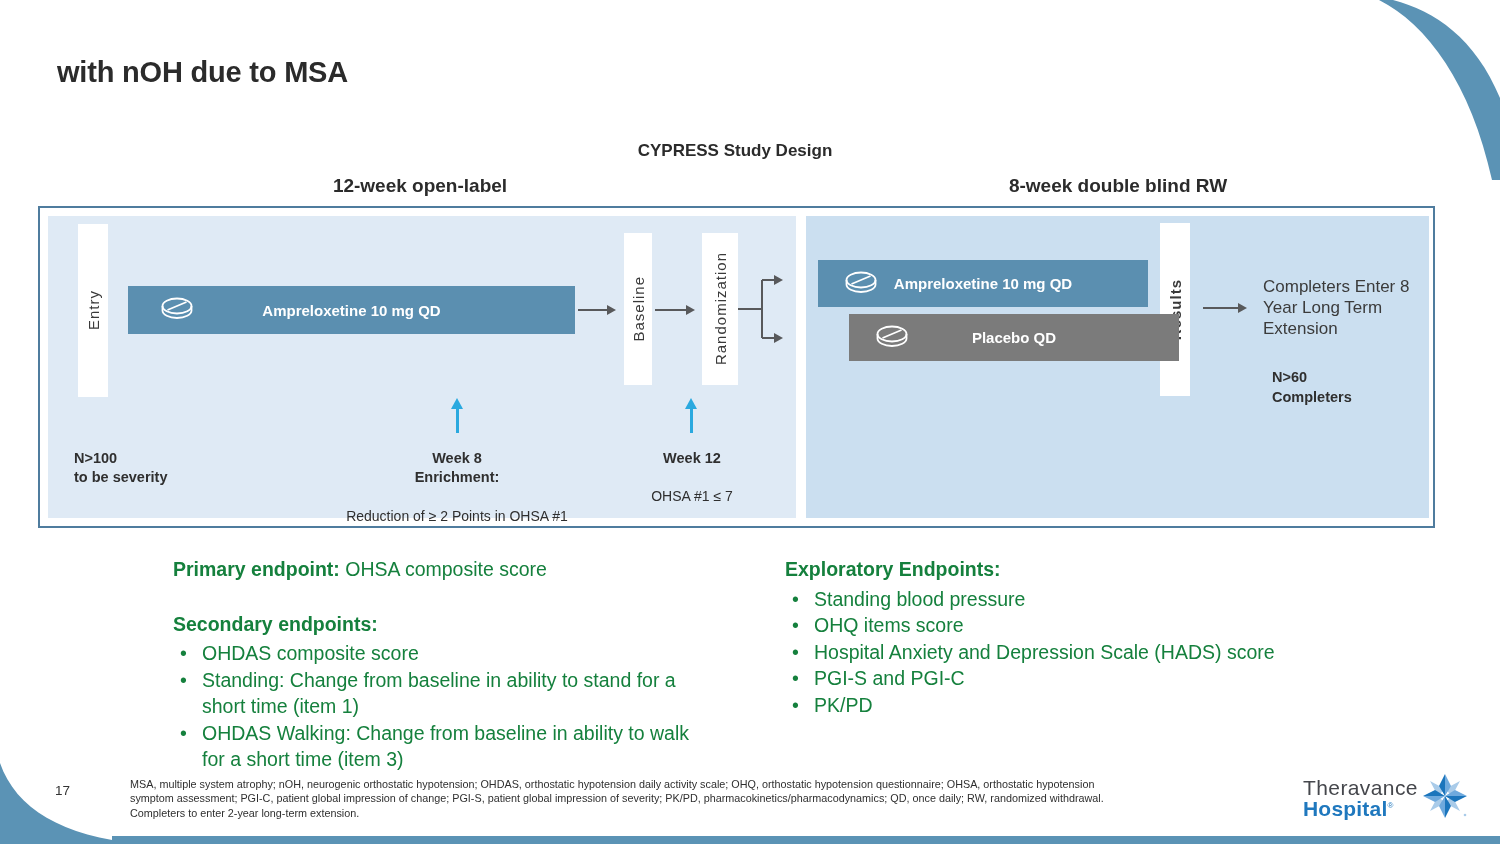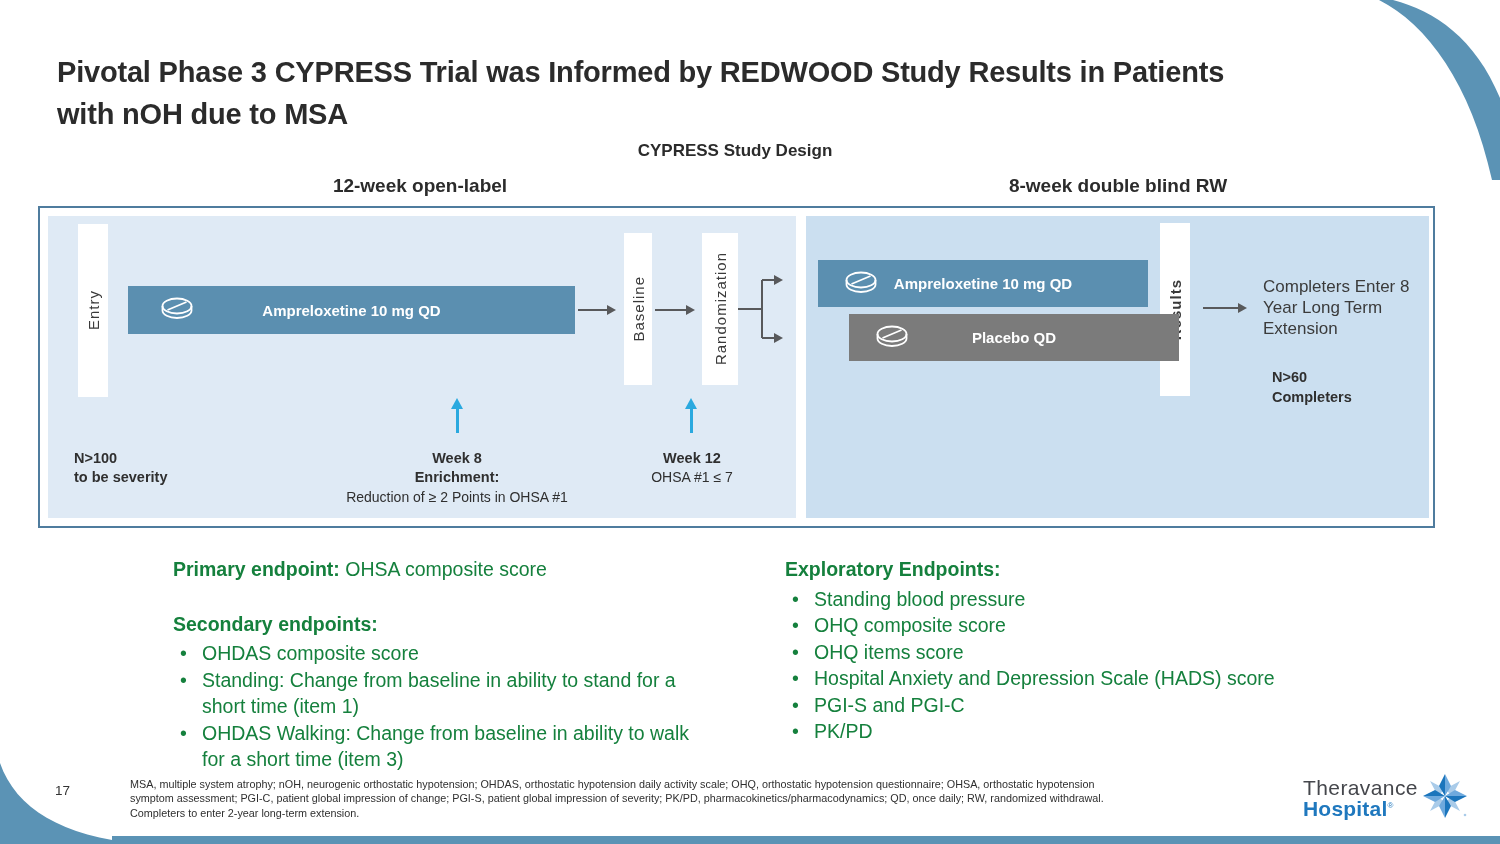--- a/index.html
+++ b/index.html
@@ -62,21 +62,21 @@
                      border-bottom:11px solid #2aa9df; border-left:6.5px solid transparent; border-right:6.5px solid transparent; }
   .week8-arrow  { left:456px; top:408px; height:25px; }
   .week12-arrow { left:690px; top:408px; height:25px; }
 
   
   .ann { font-size:14.5px; color:#2f2f2f; line-height:1.33; }
   .n100 { position:absolute; left:74px; top:449px; font-weight:bold; }
   .week8-block  { position:absolute; left:307px; top:449px; width:300px; text-align:center; }
   .week12-block { position:absolute; left:597px; top:449px; width:190px; text-align:center; }
   .wk-bold { font-weight:bold; }
-  .wk-detail { font-size:14px; }
+  .wk-detail { font-size:14px;margin-top:19px; }
   .completers { position:absolute; left:1263px; top:277px; width:172px; font-size:17px; color:#3b3b3b; line-height:1.23; }
   .n60 { position:absolute; left:1272px; top:367px; font-weight:bold; line-height:1.38; }
 
   
   .endpoints { position:absolute; font-size:19.5px; color:#15803d; line-height:1.36; }
   .ep-left  { left:173px; top:556px; width:516px; }
   .ep-right { left:785px; top:556px; width:575px; }
   .ep-bold { font-weight:bold; }
   .sec-label { margin-top:28px; }
   ul.bullets { list-style:none; margin:3px 0 0 0; padding:0; }
@@ -100,21 +100,20 @@
 
   <svg class="swoosh-tr" viewBox="0 0 165 180">
     <path d="M44 0 C 92 24 136 84 157 180 L165 180 L165 98 C 140 38 100 11 58 0 Z" fill="#5b93b5"></path>
   </svg>
   <svg class="corner-bl" viewBox="0 0 140 91">
     <path d="M0 10 C 16 56 62 83 140 91 L0 91 Z" fill="#5b93b5"></path>
   </svg>
   <div class="bottom-bar"></div>
 
   <div class="title">
-    <div>Pivotal Phase 3 CYPRESS Trial was Informed by REDWOOD Study Results in Patients</div>
     <div>with nOH due to MSA</div>
   </div>
   <div class="diagram-title">CYPRESS Study Design</div>
   <div class="phase-label phase-left">12-week open-label</div>
   <div class="phase-label phase-right">8-week double blind RW</div>
 
   <div class="outer-box"></div>
   <div class="panel-left"></div>
   <div class="panel-right"></div>
 
@@ -206,21 +205,20 @@
       <li>OHDAS composite score</li>
       <li>Standing: Change from baseline in ability to stand for a short time (item 1)</li>
       <li>OHDAS Walking: Change from baseline in ability to walk for a short time (item 3)</li>
     </ul>
   </div>
 
   <div class="endpoints ep-right">
     <div class="ep-bold">Exploratory Endpoints:</div>
     <ul class="bullets">
       <li>Standing blood pressure</li>
-      <li>OHQ composite score</li>
       <li>OHQ items score</li>
       <li>Hospital Anxiety and Depression Scale (HADS) score</li>
       <li>PGI-S and PGI-C</li>
       <li>PK/PD</li>
     </ul>
   </div>
 
   <div class="page-num">17</div>
   <div class="footnote">
     <div>MSA, multiple system atrophy; nOH, neurogenic orthostatic hypotension; OHDAS, orthostatic hypotension daily activity scale; OHQ, orthostatic hypotension questionnaire; OHSA, orthostatic hypotension</div>

